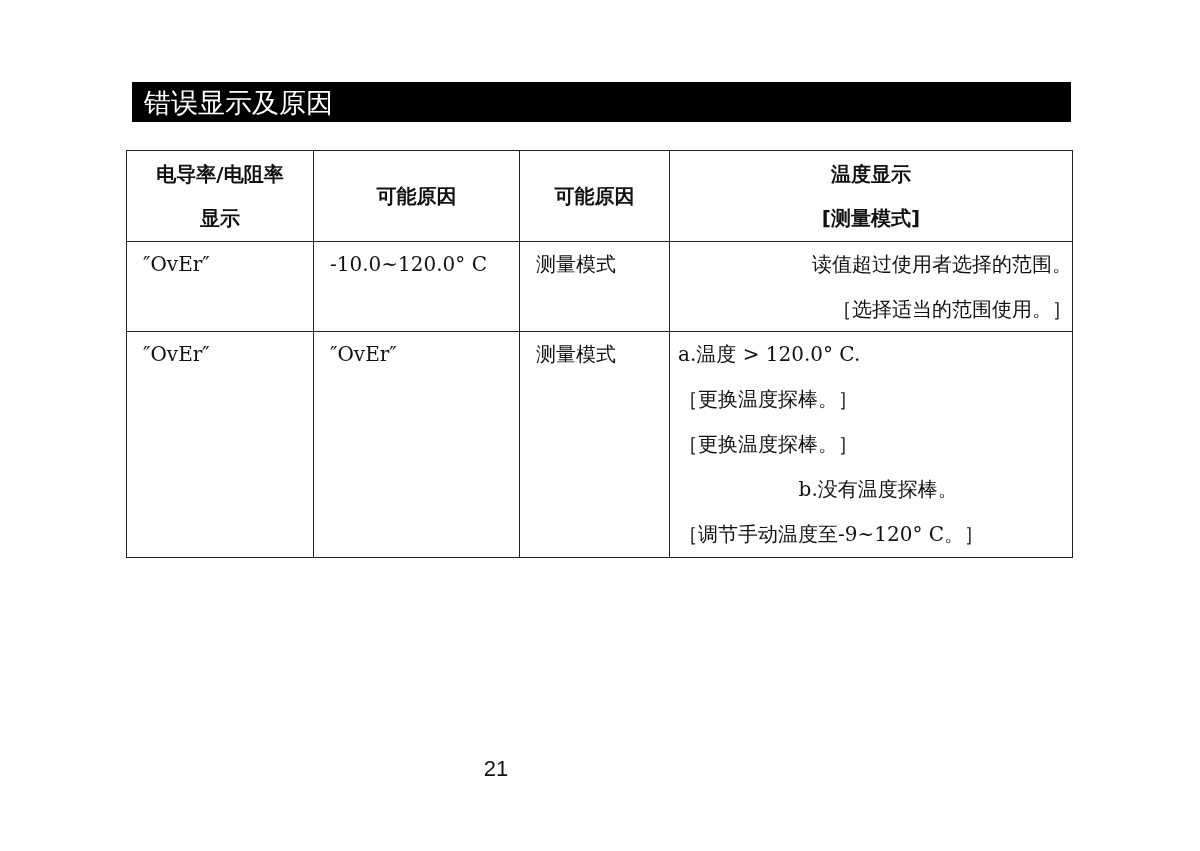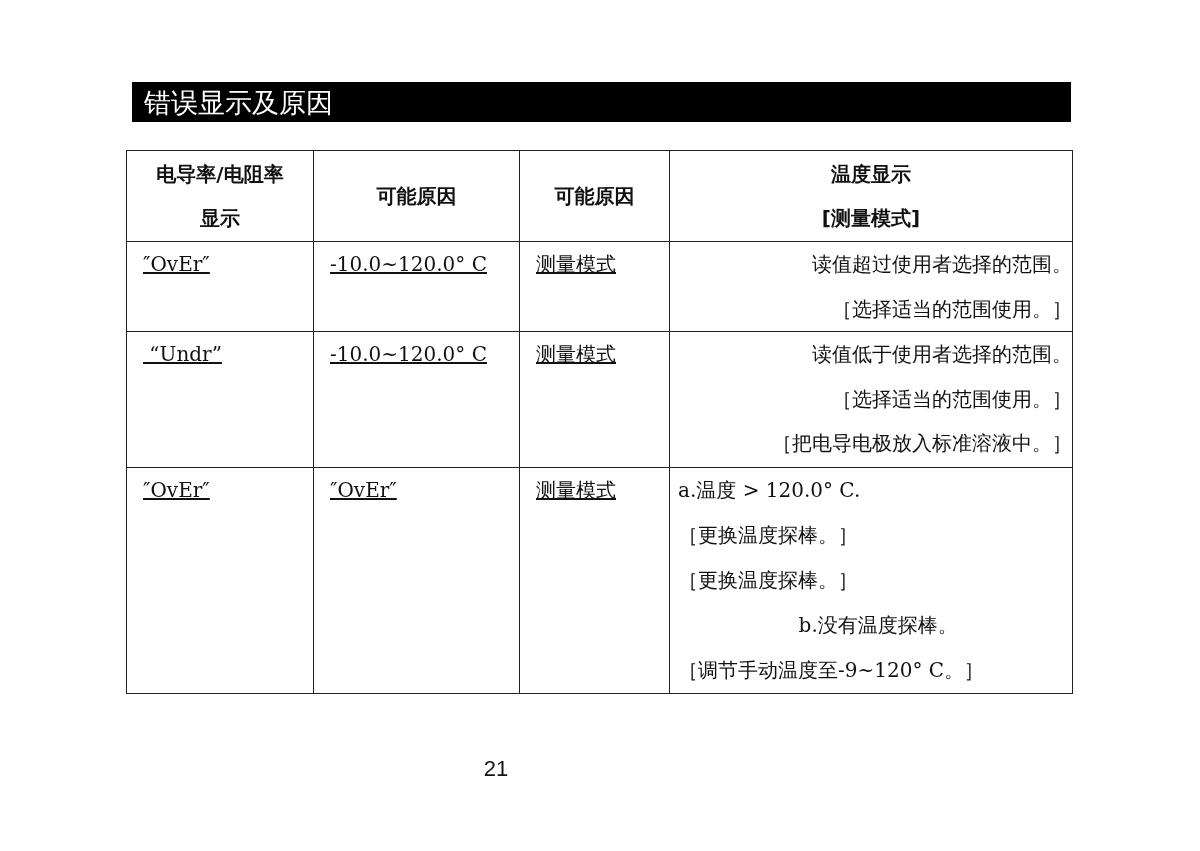--- a/index.html
+++ b/index.html
@@ -10,21 +10,21 @@
             padding-left:12px; box-sizing:border-box; white-space:nowrap;
             font-family:"DejaVu Sans","Liberation Sans",sans-serif; }
   table.err { position:absolute; left:126px; top:126px; border-collapse:collapse;
               table-layout:fixed;margin-top:24px; }
   table.err td, table.err th { border:1.5px solid #222; padding:0; vertical-align:top; }
   col.c1 { width:187px; } col.c2 { width:206px; } col.c3 { width:150px; } col.c4 { width:403px; }
   th { font-family:"DejaVu Sans","Liberation Sans",sans-serif; font-weight:bold; font-size:20px;
        height:90px; vertical-align:middle !important; text-align:center; line-height:44px; }
   td { font-size:20px; line-height:44.5px; }
   .line { display:block; white-space:nowrap; }
-  .pad-l { padding-left:16px !important;text-decoration:underline; }
+  .pad-l { padding-left:16px !important; }
   .center { text-align:right; }
   .cause-left { padding-left:8px !important; }
   .r1 td { height:89px; } .r2 td { height:135px; } .r3 td { height:223px; }
   .r3 .cause-left .line { line-height:45px; }
   .pagenum { position:absolute; left:0; width:992px; top:756px; text-align:center;
              font-family:"Liberation Sans","DejaVu Sans",sans-serif; font-size:22px; }
 </style>
 </head>
 <body>
 
@@ -58,30 +58,20 @@
   <tr class="r1">
     <td class="pad-l">″OvEr″</td>
     <td class="pad-l">-10.0~120.0° C</td>
     <td class="pad-l">测量模式</td>
     <td class="center">
       <span class="line">读值超过使用者选择的范围。</span>
       <span class="line">［选择适当的范围使用。］</span>
     </td>
   </tr>
 
-  <tr class="r2">
-    <td class="pad-l" style="white-space:pre;"> “Undr”</td>
-    <td class="pad-l">-10.0~120.0° C</td>
-    <td class="pad-l">测量模式</td>
-    <td class="center">
-      <span class="line">读值低于使用者选择的范围。</span>
-      <span class="line">［选择适当的范围使用。］</span>
-      <span class="line">［把电导电极放入标准溶液中。］</span>
-    </td>
-  </tr>
 
   <tr class="r3">
     <td class="pad-l">″OvEr″</td>
     <td class="pad-l">″OvEr″</td>
     <td class="pad-l">测量模式</td>
     <td class="cause-left">
       <span class="line">a.温度 &gt; 120.0° C.</span>
       <span class="line">［更换温度探棒。］</span>
       <span class="line">［更换温度探棒。］</span>
       <span class="line" style="white-space:pre;text-align:center;"> b.没有温度探棒。</span>

